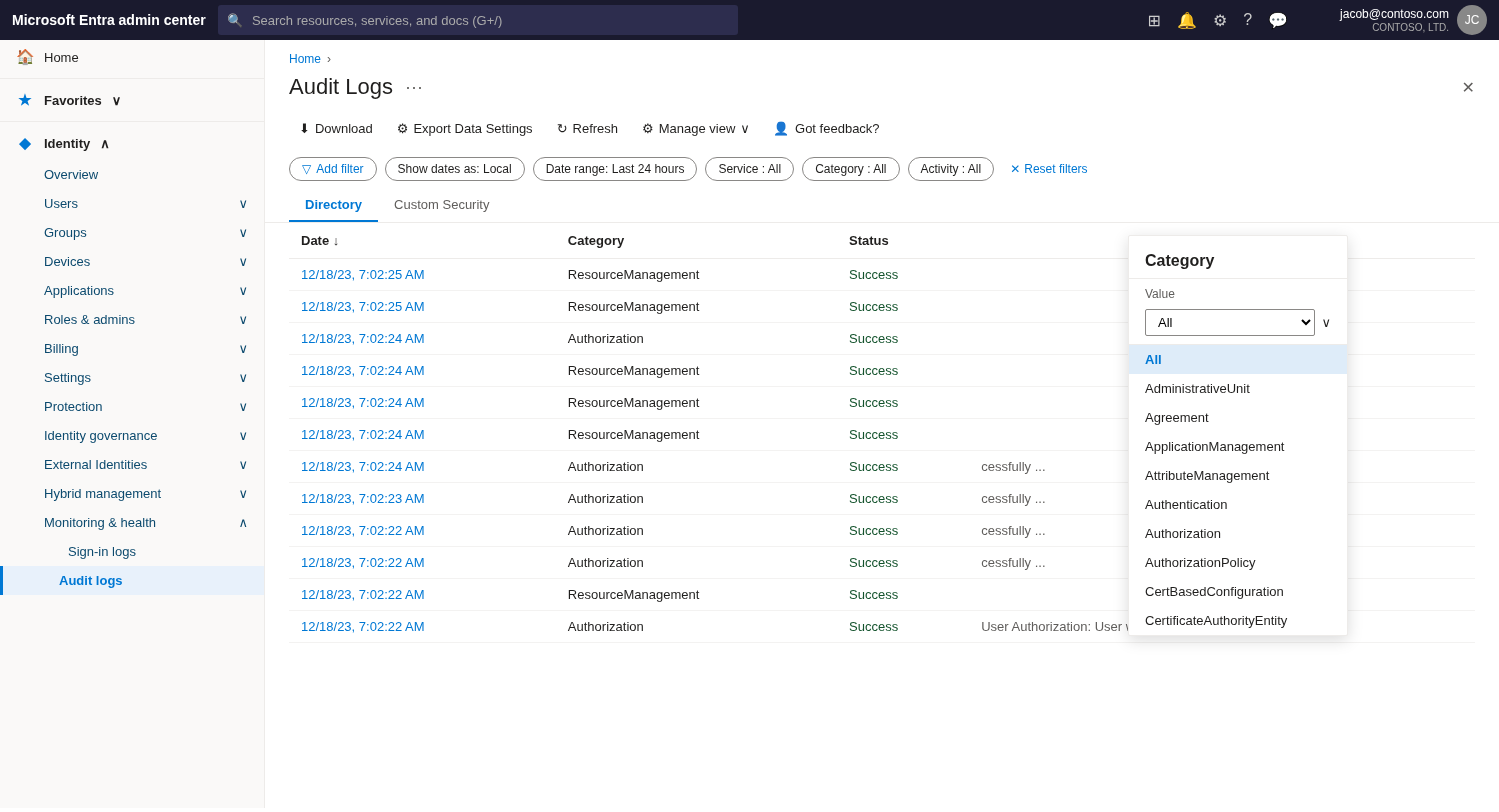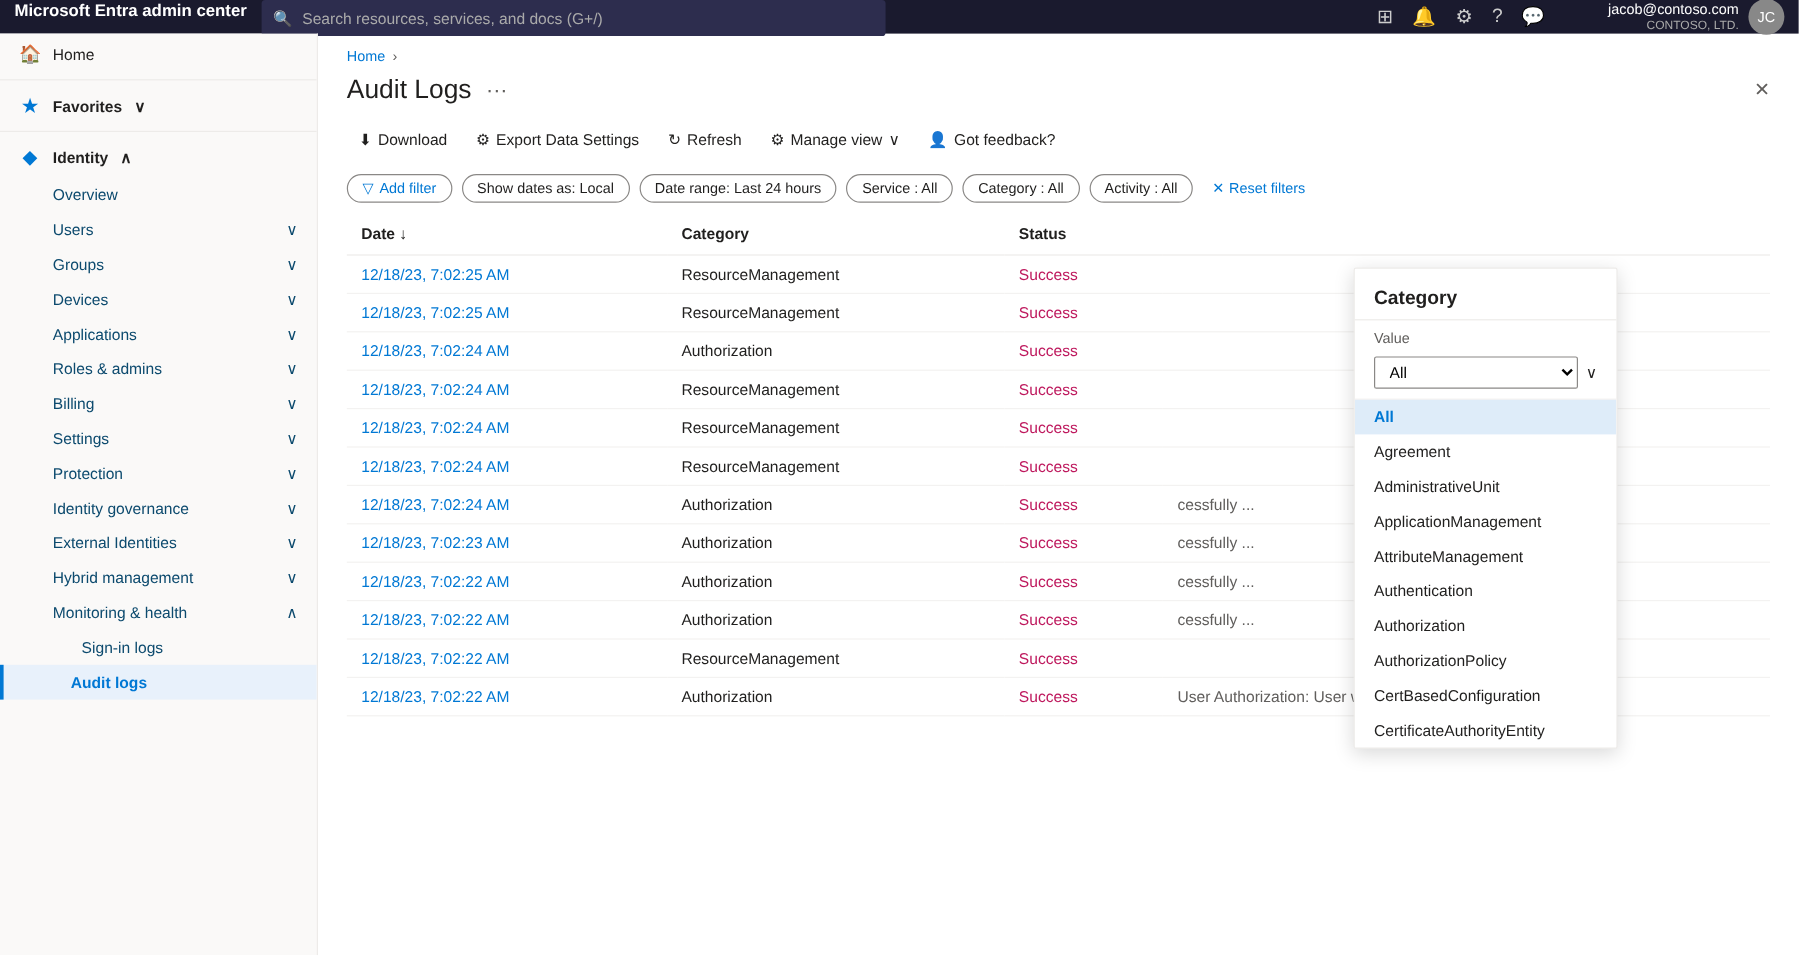--- a/index.html
+++ b/index.html
@@ -1,22 +1,23 @@
 <!DOCTYPE html>
 <html><head>
   <meta charset="utf-8">
   <style>
     * { box-sizing: border-box; margin: 0; padding: 0; }
     body { font-family: 'Segoe UI', Arial, sans-serif; font-size: 13px; background: #fff; color: #201f1e; overflow: hidden; }
 
     
     .top-nav {
       display: flex;
+      align-items: center;
       background: #1a1a2e;
-      height: 28px;
+      height: 40px;
       padding: 0 12px;
       gap: 12px;
     }
     .top-nav-title {
       color: #fff;
       font-size: 14px;
       font-weight: 600;
       white-space: nowrap;
     }
     .search-bar {
@@ -252,21 +253,21 @@
       background: #fff;
       position: sticky;
       top: 0;
     }
     tbody td {
       padding: 8px 12px;
       font-size: 13px;
       border-bottom: 1px solid #f3f2f1;
     }
     .date-link { color: #0078d4; cursor: pointer; }
-    .status-success { color: #be185d; }
+    .status-success { color: #14532d; }
 
     
     .dropdown-overlay {
       position: absolute;
       top: 195px;
       left: 863px;
       background: #fff;
       border: 1px solid #edebe9;
       box-shadow: 0 4px 16px rgba(0,0,0,0.15);
       width: 220px;
@@ -478,20 +479,28 @@
       </div>
       <div class="filter-chip">
         <span>Activity : All</span>
       </div>
       <div class="reset-filters">
         <span>✕</span>
         <span>Reset filters</span>
       </div>
     </div>
 
+    <div class="tabs">
+      <div class="tab active">
+        <span>Directory</span>
+      </div>
+      <div class="tab">
+        <span>Custom Security</span>
+      </div>
+    </div>
 
     <div class="table-container">
       <table>
         <thead>
           <tr>
             <th>Date ↓</th>
             <th>Category</th>
             <th>Status</th>
             <th></th>
           </tr>
@@ -578,22 +587,22 @@
       <div class="dropdown-value-label">Value</div>
       <div class="dropdown-select-row">
         <select class="dropdown-select">
           <option>All</option>
         </select>
         <span>∨</span>
       </div>
       <div class="dropdown-list-wrapper">
         <div class="dropdown-list" id="dropdown-list">
         <div class="dropdown-list-item selected">All</div>
+            <div class="dropdown-list-item">AdministrativeUnit</div>
             <div class="dropdown-list-item">Agreement</div>
-            <div class="dropdown-list-item">AdministrativeUnit</div>
             <div class="dropdown-list-item">ApplicationManagement</div>
             <div class="dropdown-list-item">AttributeManagement</div>
             <div class="dropdown-list-item">Authentication</div>
             <div class="dropdown-list-item">Authorization</div>
             <div class="dropdown-list-item">AuthorizationPolicy</div>
             <div class="dropdown-list-item">CertBasedConfiguration</div>
             <div class="dropdown-list-item">CertificateAuthorityEntity</div>
           </div>
       </div>
     </div>

